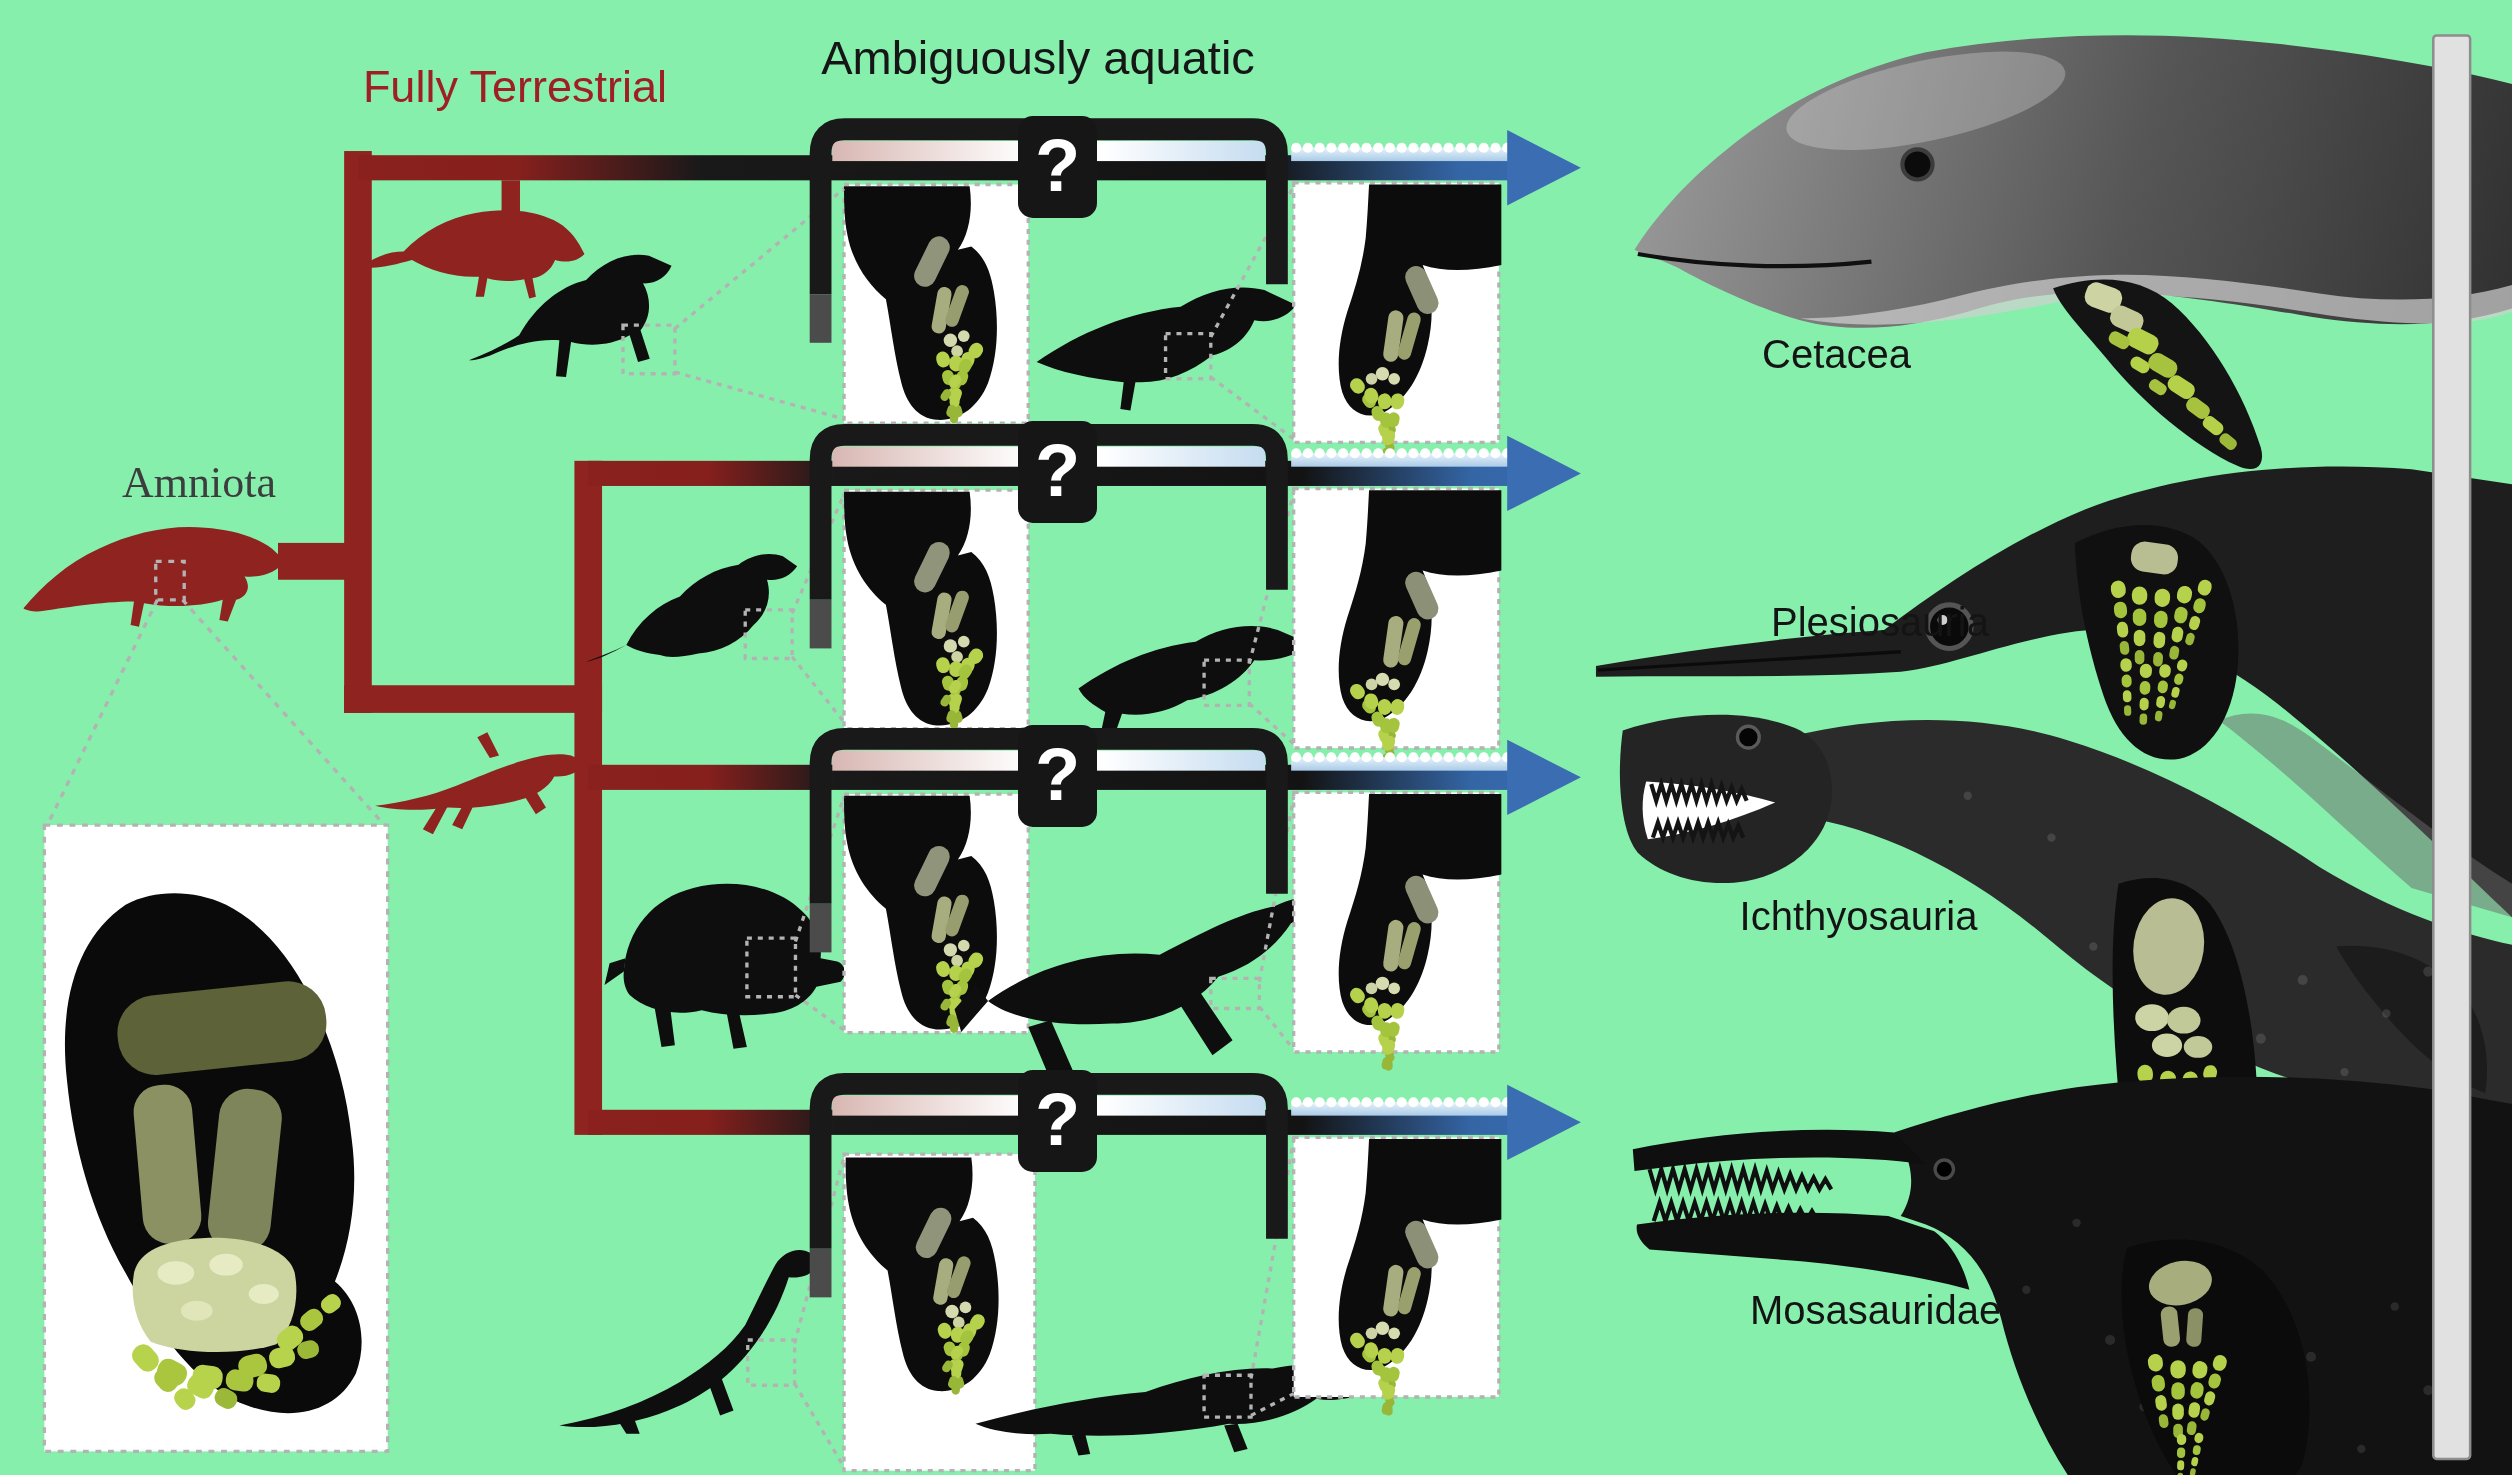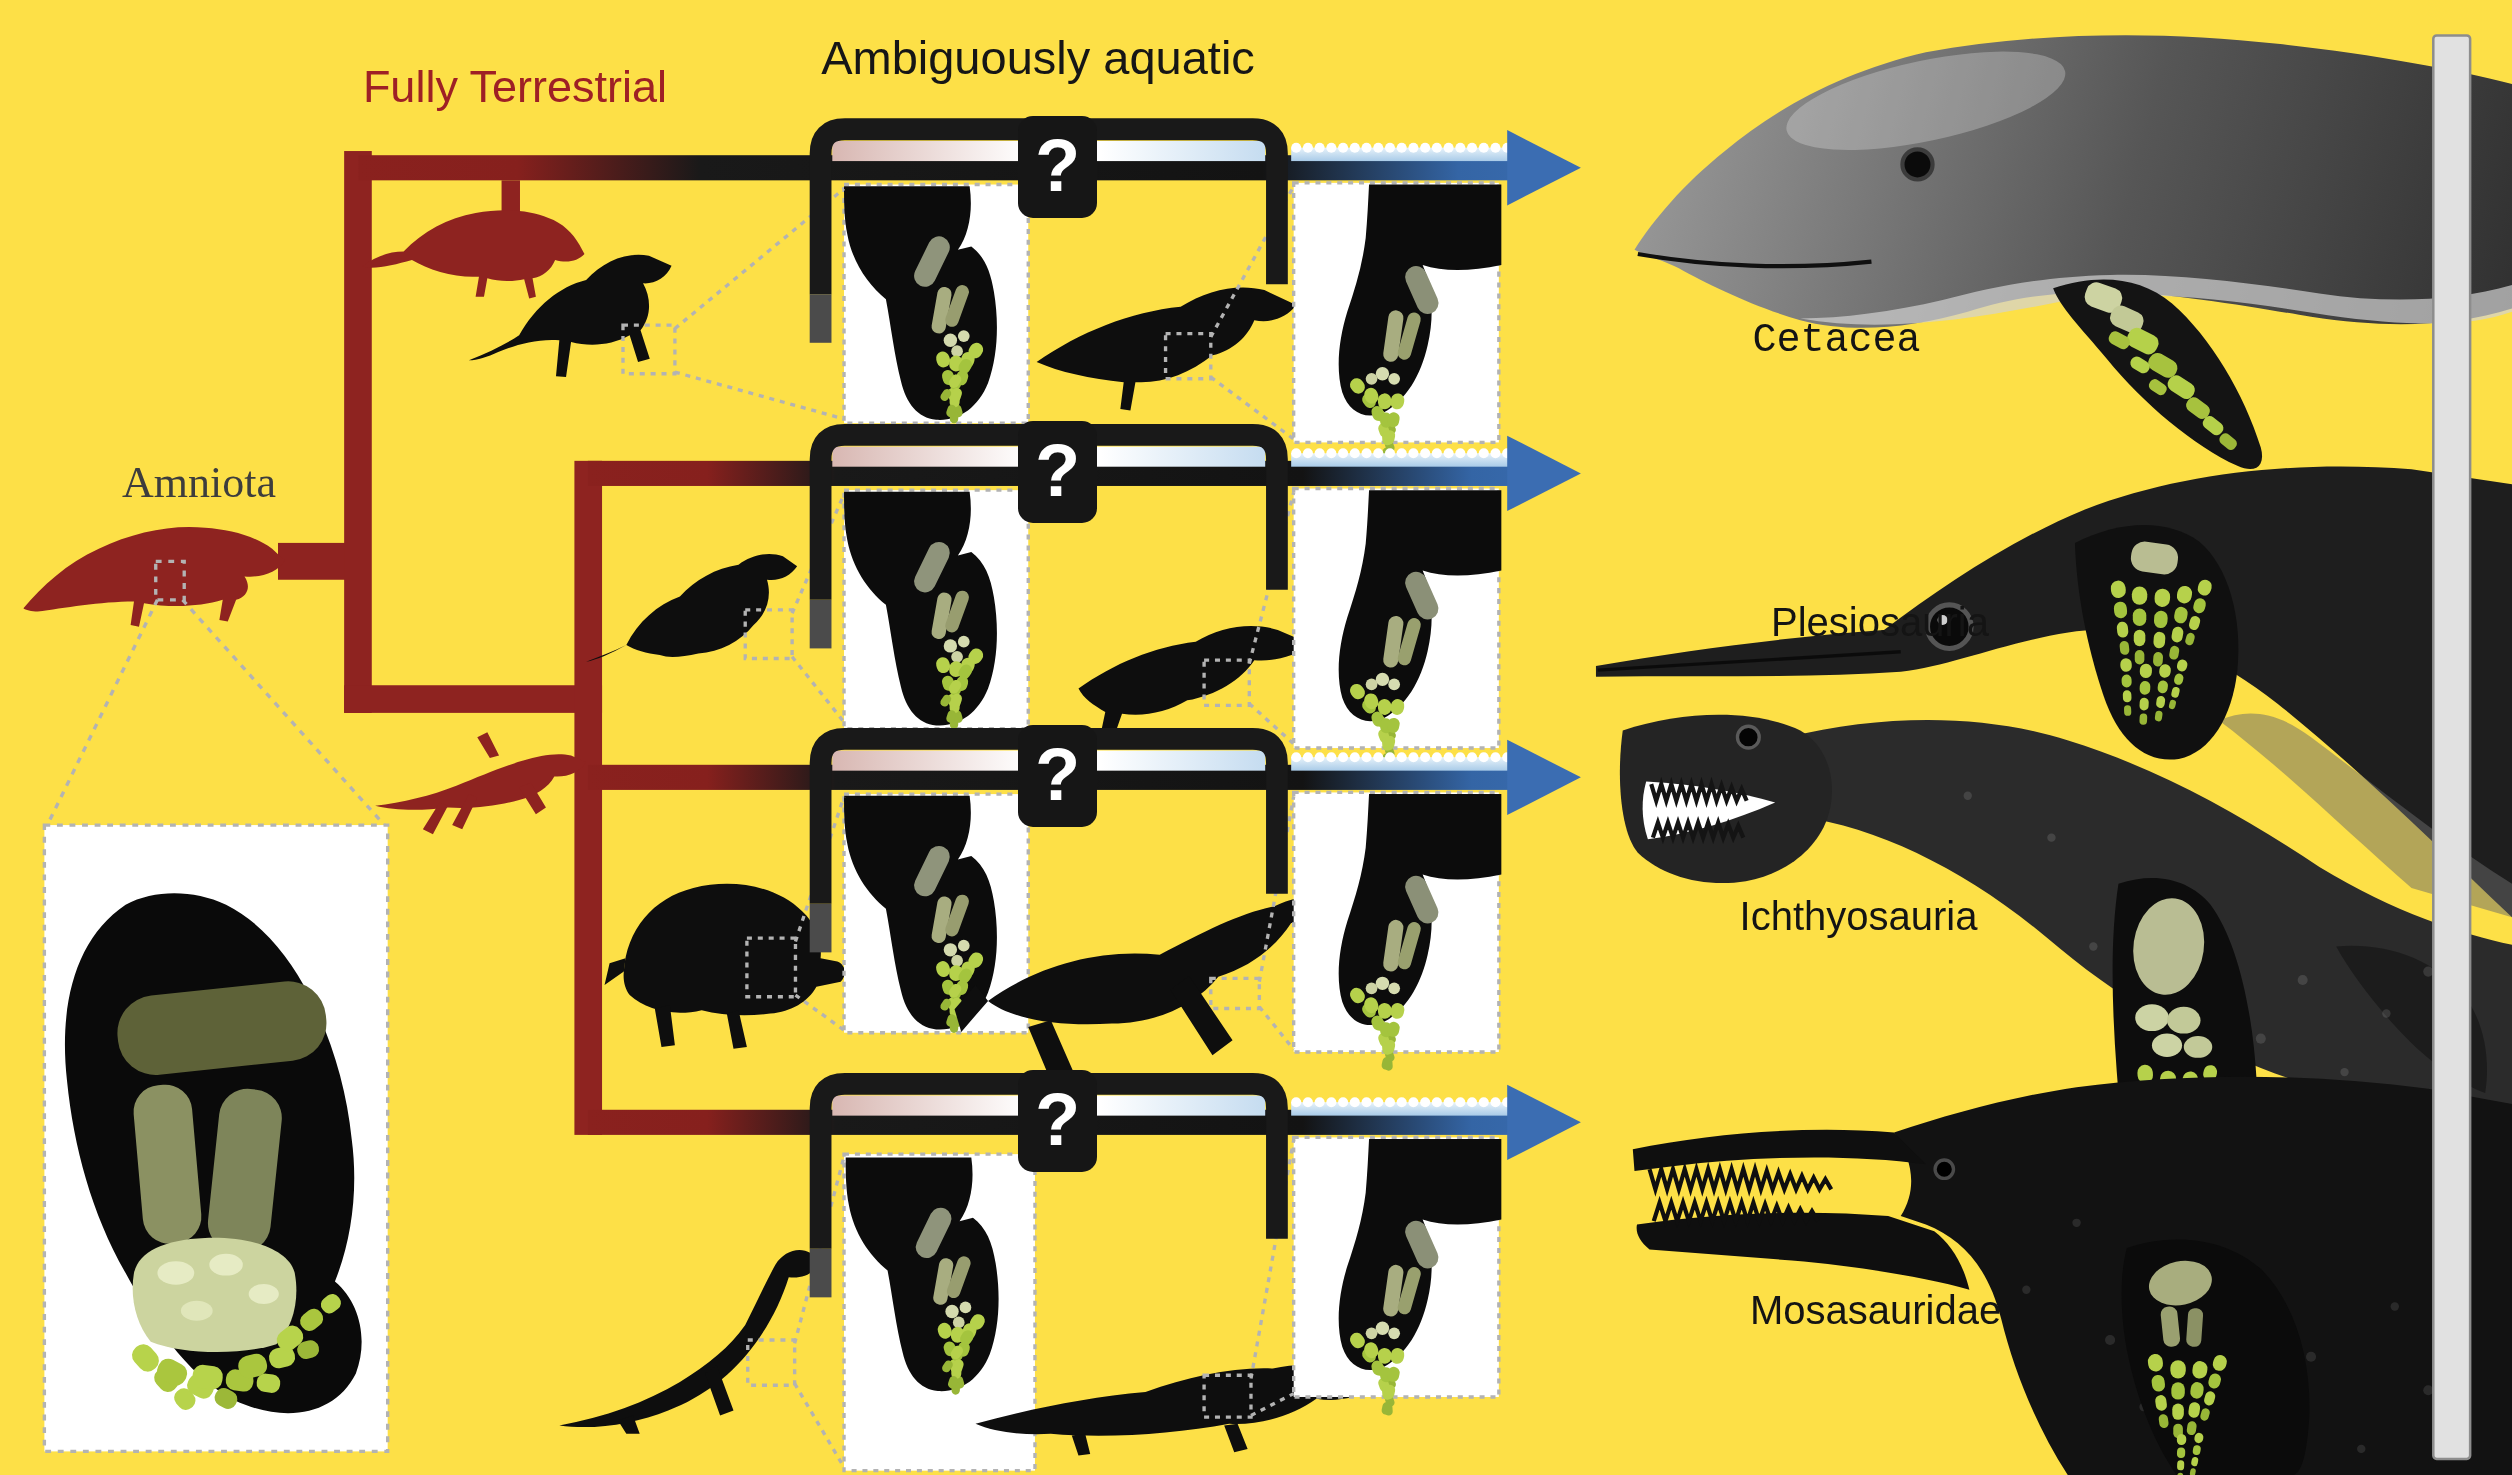--- a/index.html
+++ b/index.html
@@ -1,16 +1,16 @@
 <!DOCTYPE html>
 <html style="font-size:13.4px"><head>
 <meta charset="utf-8">
 <style>
   html,body{margin:0;padding:0;background:#fff;}
-  #canvas{position:relative;width:2512px;height:1476px;background:#fde047;overflow:hidden;
+  #canvas{position:relative;width:2512px;height:1476px;background:#86efac;overflow:hidden;
           font-family:"Liberation Sans","DejaVu Sans",sans-serif;}
   #art{position:absolute;left:0;top:0;}
   .lbl{position:absolute;white-space:nowrap;text-align:center;line-height:1.1;}
   .hdr{font-size:45px;}
   .hdr-amb{font-size:47px;color:#161616;}
   .hdr-ter{color:#9e2025;}
   .hdr-aqu{color:#2e67b5;}
   .root-lbl{font-size:44px;color:#3d3d3d;font-family:Liberation Serif, serif;}
   .lin-lbl{font-size:40px;color:#141414;}
   .qbox{position:absolute;width:79px;height:102px;background:#161616;border-radius:15px;
@@ -401,18 +401,18 @@
 
 <div class="lbl hdr hdr-ter" style="left:318px;top:62px;width:394px;">Fully Terrestrial</div>
 <div class="lbl hdr-amb" style="left:770px;top:32px;width:536px;">Ambiguously aquatic</div>
 <div class="lbl root-lbl" style="left:88px;top:459px;width:222px;">Amniota</div>
 
 <div class="qbox" style="left:1018px;top:116px;">?</div>
 <div class="qbox" style="left:1018px;top:421px;">?</div>
 <div class="qbox" style="left:1018px;top:725px;">?</div>
 <div class="qbox" style="left:1018px;top:1070px;">?</div>
 
-<div class="lbl lin-lbl" style="left:1732px;top:319px;width:209px;font-family:Liberation Mono, monospace;">Cetacea</div>
+<div class="lbl lin-lbl" style="left:1732px;top:332px;width:209px;">Cetacea</div>
 <div class="lbl lin-lbl" style="left:1721px;top:600px;width:318px;">Plesiosauria</div>
 <div class="lbl lin-lbl" style="left:1708px;top:894px;width:301px;">Ichthyosauria</div>
 <div class="lbl lin-lbl" style="left:1708px;top:1288px;width:335px;">Mosasauridae</div>
 </div>
 
 
 </body></html>

